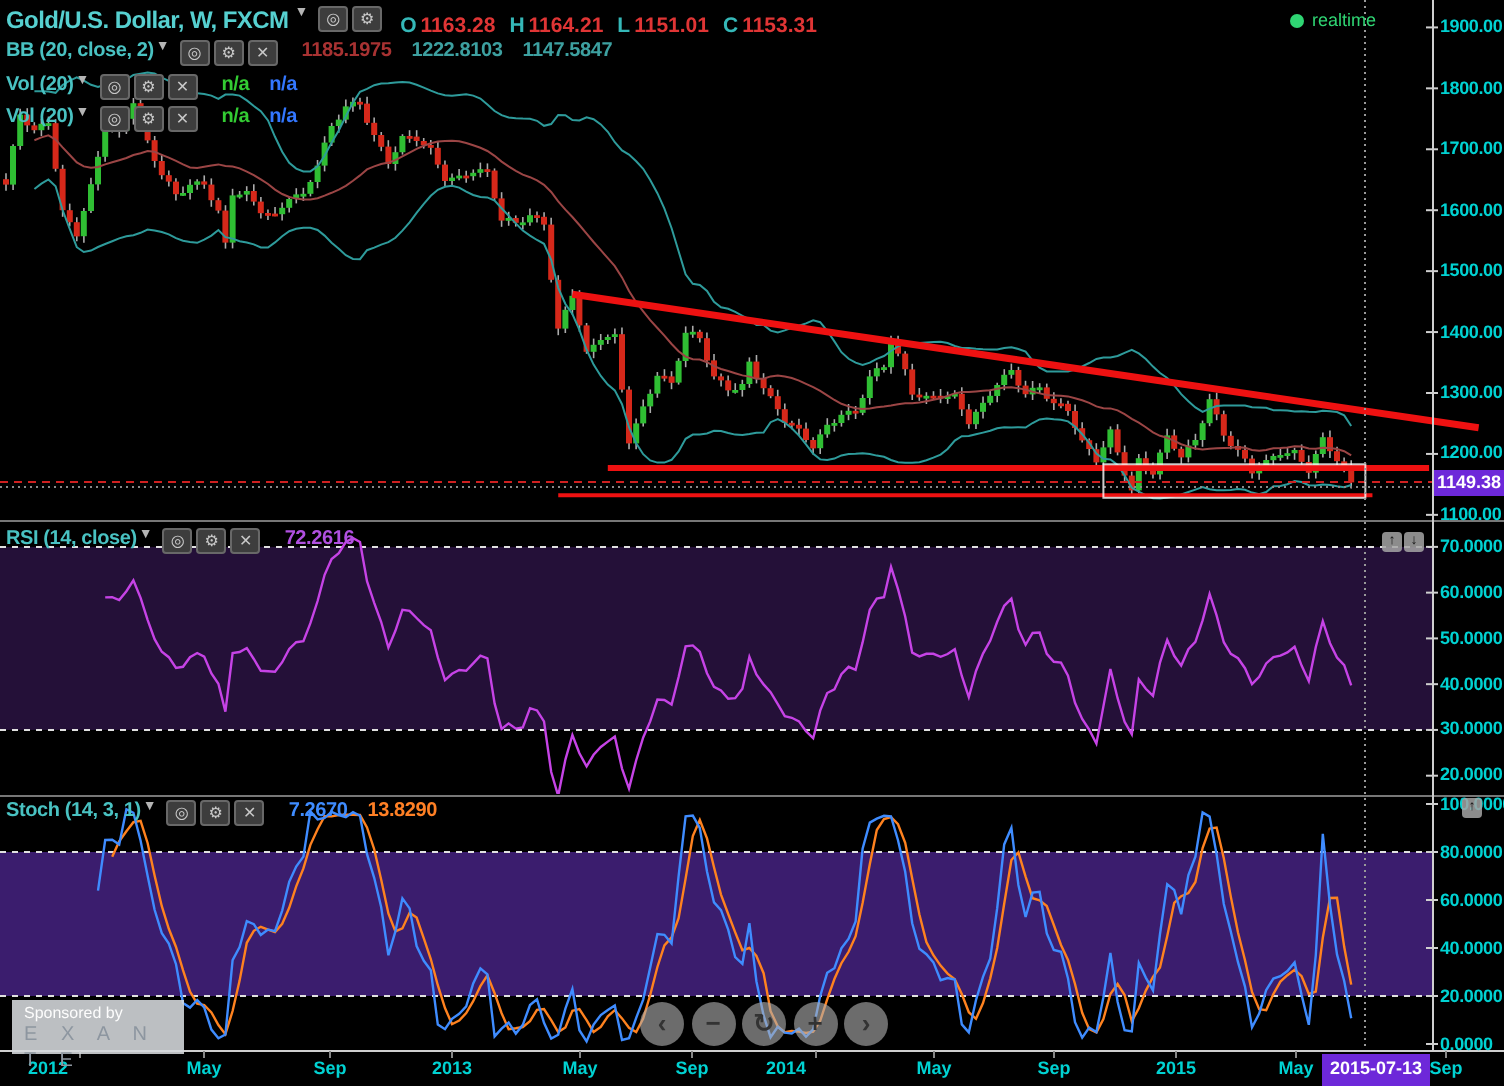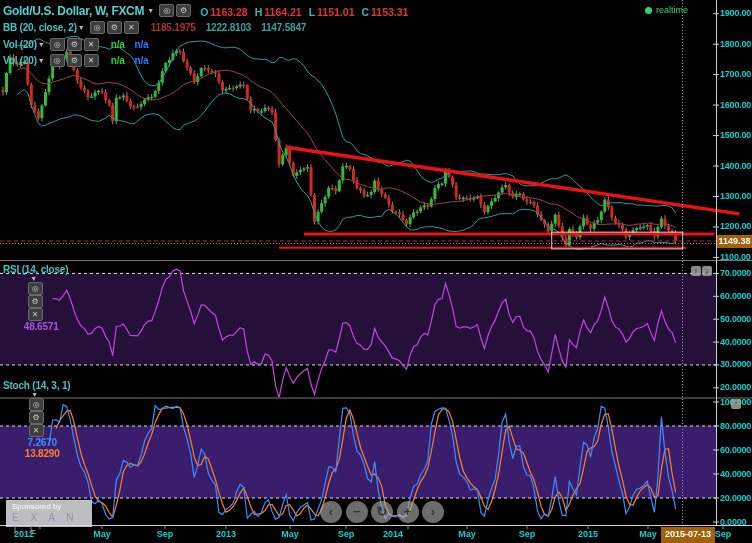--- a/index.html
+++ b/index.html
@@ -1,33 +1,33 @@
 <!DOCTYPE html>
 <html><head>
 <meta charset="utf-8">
 <style>
   html,body{margin:0;padding:0;background:#000;}
   *{box-sizing:border-box;}
   .app{position:relative;width:752px;height:543px;background:#000;overflow:hidden;
        font-family:"Liberation Sans","DejaVu Sans",sans-serif;}
   svg{position:absolute;left:0;top:0;}
-  .row{position:absolute;left:3px;display:flex;align-items:center;height:15px;white-space:nowrap;z-index:5;}
+  .row{position:absolute;left:3px;display:flex;align-items:flex-start;height:15px;white-space:nowrap;z-index:5;}
   .sym{font-size:12px;font-weight:bold;color:#56d0d0;letter-spacing:-0.3px;margin-right:3px;}
   .ind-label{font-size:10px;font-weight:bold;color:#49c2c2;letter-spacing:-0.2px;margin-right:1px;}
   .arrow{font-size:7px;color:#b5b5b5;margin-right:5px;}
   .iconbtn{width:15px;height:13px;background:#3d3d3d;border:1px solid #686868;border-radius:2px;
            color:#c8c8c8;font-size:8px;line-height:11px;text-align:center;margin-right:2px;}
   .vals{font-size:10px;font-weight:bold;letter-spacing:-0.2px;}
   .ohlc-l{color:#35b8b8;margin:0 2px 0 7px;font-size:10.5px;font-weight:bold;}
   .ohlc-v{color:#e03535;font-size:10.5px;font-weight:bold;}
   .axis-label{position:absolute;left:720px;font-size:9px;font-weight:bold;color:#00d2d2;
               letter-spacing:-0.2px;white-space:nowrap;z-index:4;}
   .time-label{position:absolute;top:529px;font-size:9px;font-weight:bold;color:#00d2d2;
               transform:translateX(-50%);z-index:4;white-space:nowrap;}
-  .tag{position:absolute;background:#a16207;color:#fff;font-size:9px;font-weight:bold;
+  .tag{position:absolute;background:#6d28d9;color:#fff;font-size:9px;font-weight:bold;
        text-align:center;z-index:6;}
   #price-tag{left:717px;top:235px;width:35px;height:13px;line-height:13px;}
   #date-tag{left:661px;top:527px;width:54px;height:29px;line-height:14px;}
   .realtime{position:absolute;left:645px;top:5px;display:flex;align-items:center;z-index:5;}
   .rt-dot{width:7px;height:7px;border-radius:50%;background:#2fd573;margin-right:4px;}
   .rt-text{font-size:9px;color:#2fd573;}
   .sponsor{position:absolute;left:6px;top:500px;width:86px;height:27px;z-index:6;
            background:rgba(214,217,221,0.88);padding:2px 6px;}
   .sp1{font-size:8px;color:#fdfdfd;line-height:9px;}
   .sp2{font-size:10px;color:#8d96a0;letter-spacing:4.5px;line-height:13px;}
@@ -529,29 +529,29 @@
       </div>
       <div class="row" style="top: 53px;">
         <span class="ind-label">Vol (20)</span>
         <span class="arrow">▼</span>
         <span class="iconbtn">◎</span>
         <span class="iconbtn">⚙</span>
         <span class="iconbtn">✕</span>
         <span class="vals" style="color: rgb(51, 204, 51); margin-left: 10px;">n/a</span>
         <span class="vals" style="color: rgb(51, 119, 255); margin-left: 10px;">n/a</span>
       </div>
-      <div class="row" style="top: 264px; flex-direction: column;">
+      <div class="row" style="top: 264px;">
         <span class="ind-label">RSI (14, close)</span>
         <span class="arrow">▼</span>
         <span class="iconbtn">◎</span>
         <span class="iconbtn">⚙</span>
         <span class="iconbtn">✕</span>
-        <span class="vals" style="color: rgb(176, 80, 224); margin-left: 10px;">48.6571</span>
+        <span class="vals" style="color: rgb(176, 80, 224); margin-left: 10px;">72.2616</span>
       </div>
-      <div class="row" style="top: 380px; flex-direction: column;">
+      <div class="row" style="top: 400px;">
         <span class="ind-label">Stoch (14, 3, 1)</span>
         <span class="arrow">▼</span>
         <span class="iconbtn">◎</span>
         <span class="iconbtn">⚙</span>
         <span class="iconbtn">✕</span>
         <span class="vals" style="color: rgb(63, 140, 255); margin-left: 10px;">7.2670</span>
         <span class="vals" style="color: rgb(255, 128, 37); margin-left: 10px;">13.8290</span>
       </div>
     </div>
 

